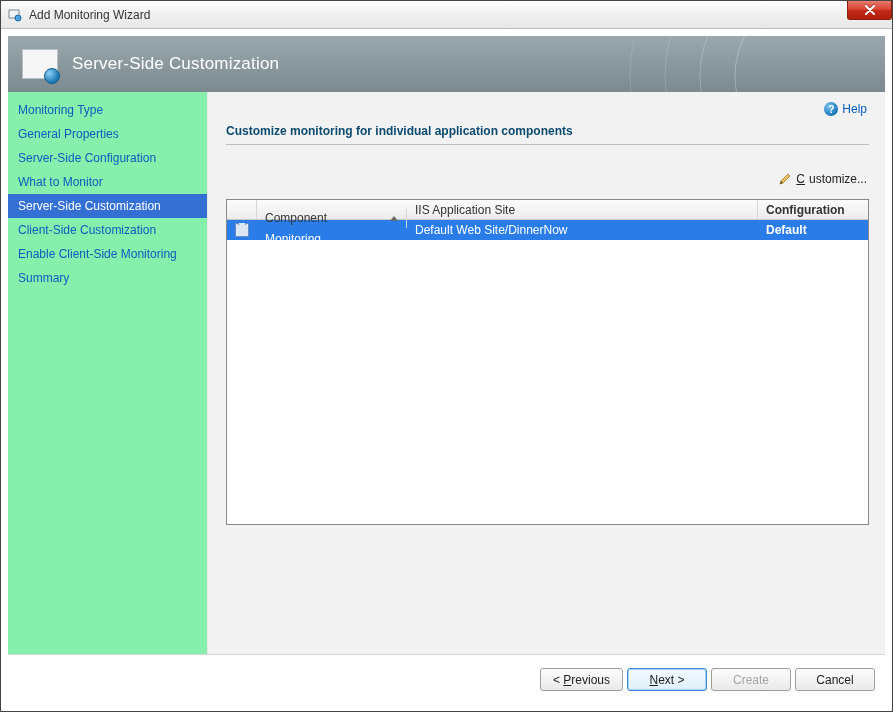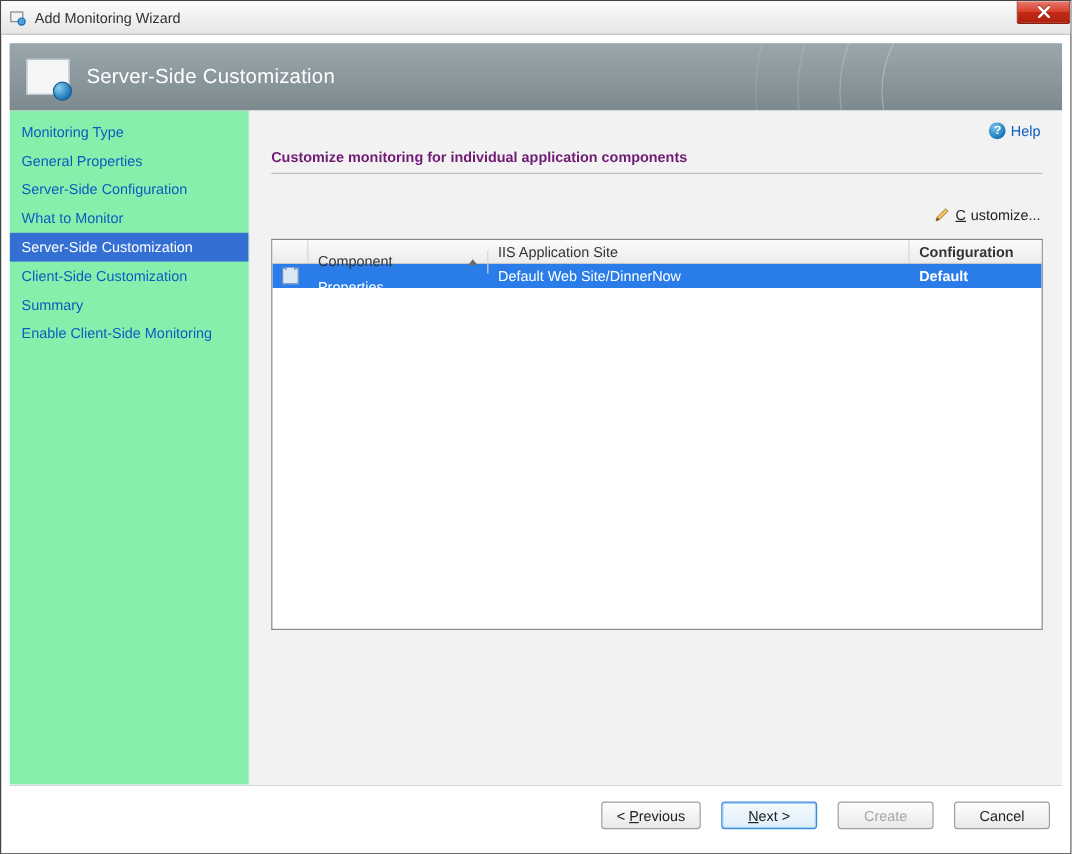--- a/index.html
+++ b/index.html
@@ -154,21 +154,21 @@
       font-size: 10px;
       font-weight: bold;
       display: flex;
       align-items: center;
       justify-content: center;
     }
     .section-heading {
       margin-top: 20px;
       font-size: 12px;
       font-weight: bold;
-      color: #701a75;
+      color: #0c4a6e;
       border-bottom: 1px solid #bdbdbd;
       padding-bottom: 6px;
     }
     .customize-link {
       position: absolute;
       right: 18px;
       top: 80px;
       font-size: 12px;
       color: #222;
       display: flex;
@@ -240,21 +240,21 @@
     .row-icon .fold {
       position:absolute;left:2px;top:-2px;width:8px;height:3px;background:#dbe7f2;border:1px solid #6a8bbd;border-bottom:none;
     }
     .footer {
       height: 50px;
       border-top: 1px solid #d6d6d6;
       margin: 0 7px 7px 7px;
       display: flex;
       align-items: center;
       justify-content: flex-end;
-      gap: 17px;
+      gap: 4px;
       padding-right: 10px;
       background: #fff;
     }
     .btn {
       min-width: 80px;
       height: 23px;
       font-size: 12px;
       border: 1px solid #9e9e9e;
       background: linear-gradient(to bottom,#fdfdfd,#e9e9e9);
       border-radius: 3px;
@@ -310,22 +310,22 @@
   </div>
 
   <div class="content">
     <div class="sidebar">
       <div class="sidebar-item">Monitoring Type</div>
       <div class="sidebar-item">General Properties</div>
       <div class="sidebar-item">Server-Side Configuration</div>
       <div class="sidebar-item">What to Monitor</div>
       <div class="sidebar-item active">Server-Side Customization</div>
       <div class="sidebar-item">Client-Side Customization</div>
+      <div class="sidebar-item">Enable Client-Side Monitoring</div>
       <div class="sidebar-item">Summary</div>
-      <div class="sidebar-item">Enable Client-Side Monitoring</div>
     </div>
 
     <div class="main">
       <div class="help-link">
         <span class="qmark">?</span>
         <span>Help</span>
       </div>
 
       <div class="section-heading">Customize monitoring for individual application components</div>
 
@@ -353,21 +353,21 @@
           <div class="th col-config">
             <span>Configuration</span>
           </div>
         </div>
         <div class="trow">
           <div class="td col-icon">
             <span class="row-icon">
                 <span class="fold"></span>
               </span>
           </div>
-          <div class="td col-component">Properties</div>
+          <div class="td col-component">Monitoring</div>
           <div class="td col-path">Default Web Site/DinnerNow</div>
           <div class="td col-config">Default</div>
         </div>
       </div>
     </div>
   </div>
 
   <div class="footer">
     <button class="btn">&lt; <span class="u">P</span>revious</button>
     <button class="btn default"><span class="u">N</span>ext &gt;</button>

